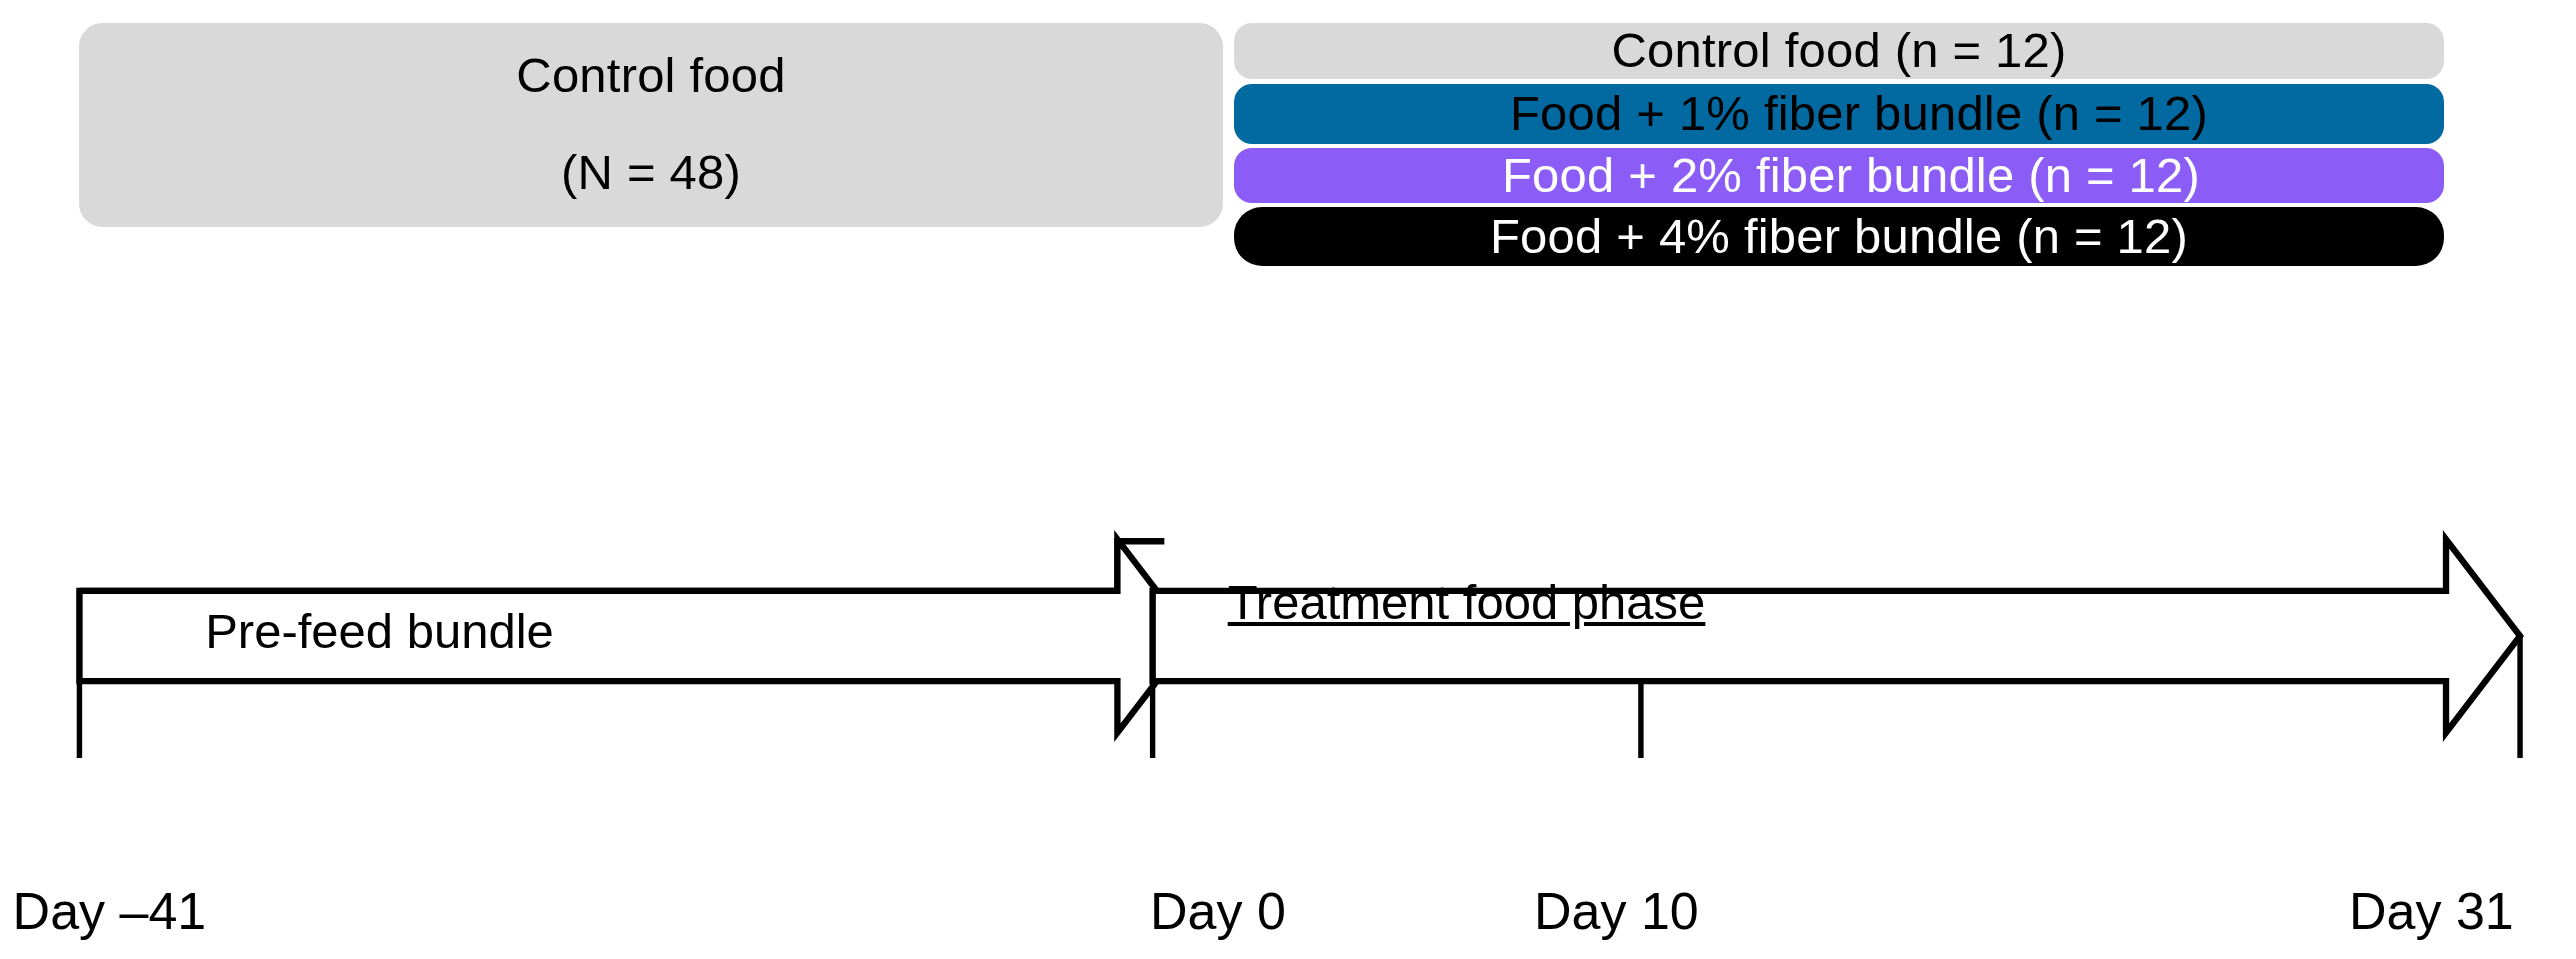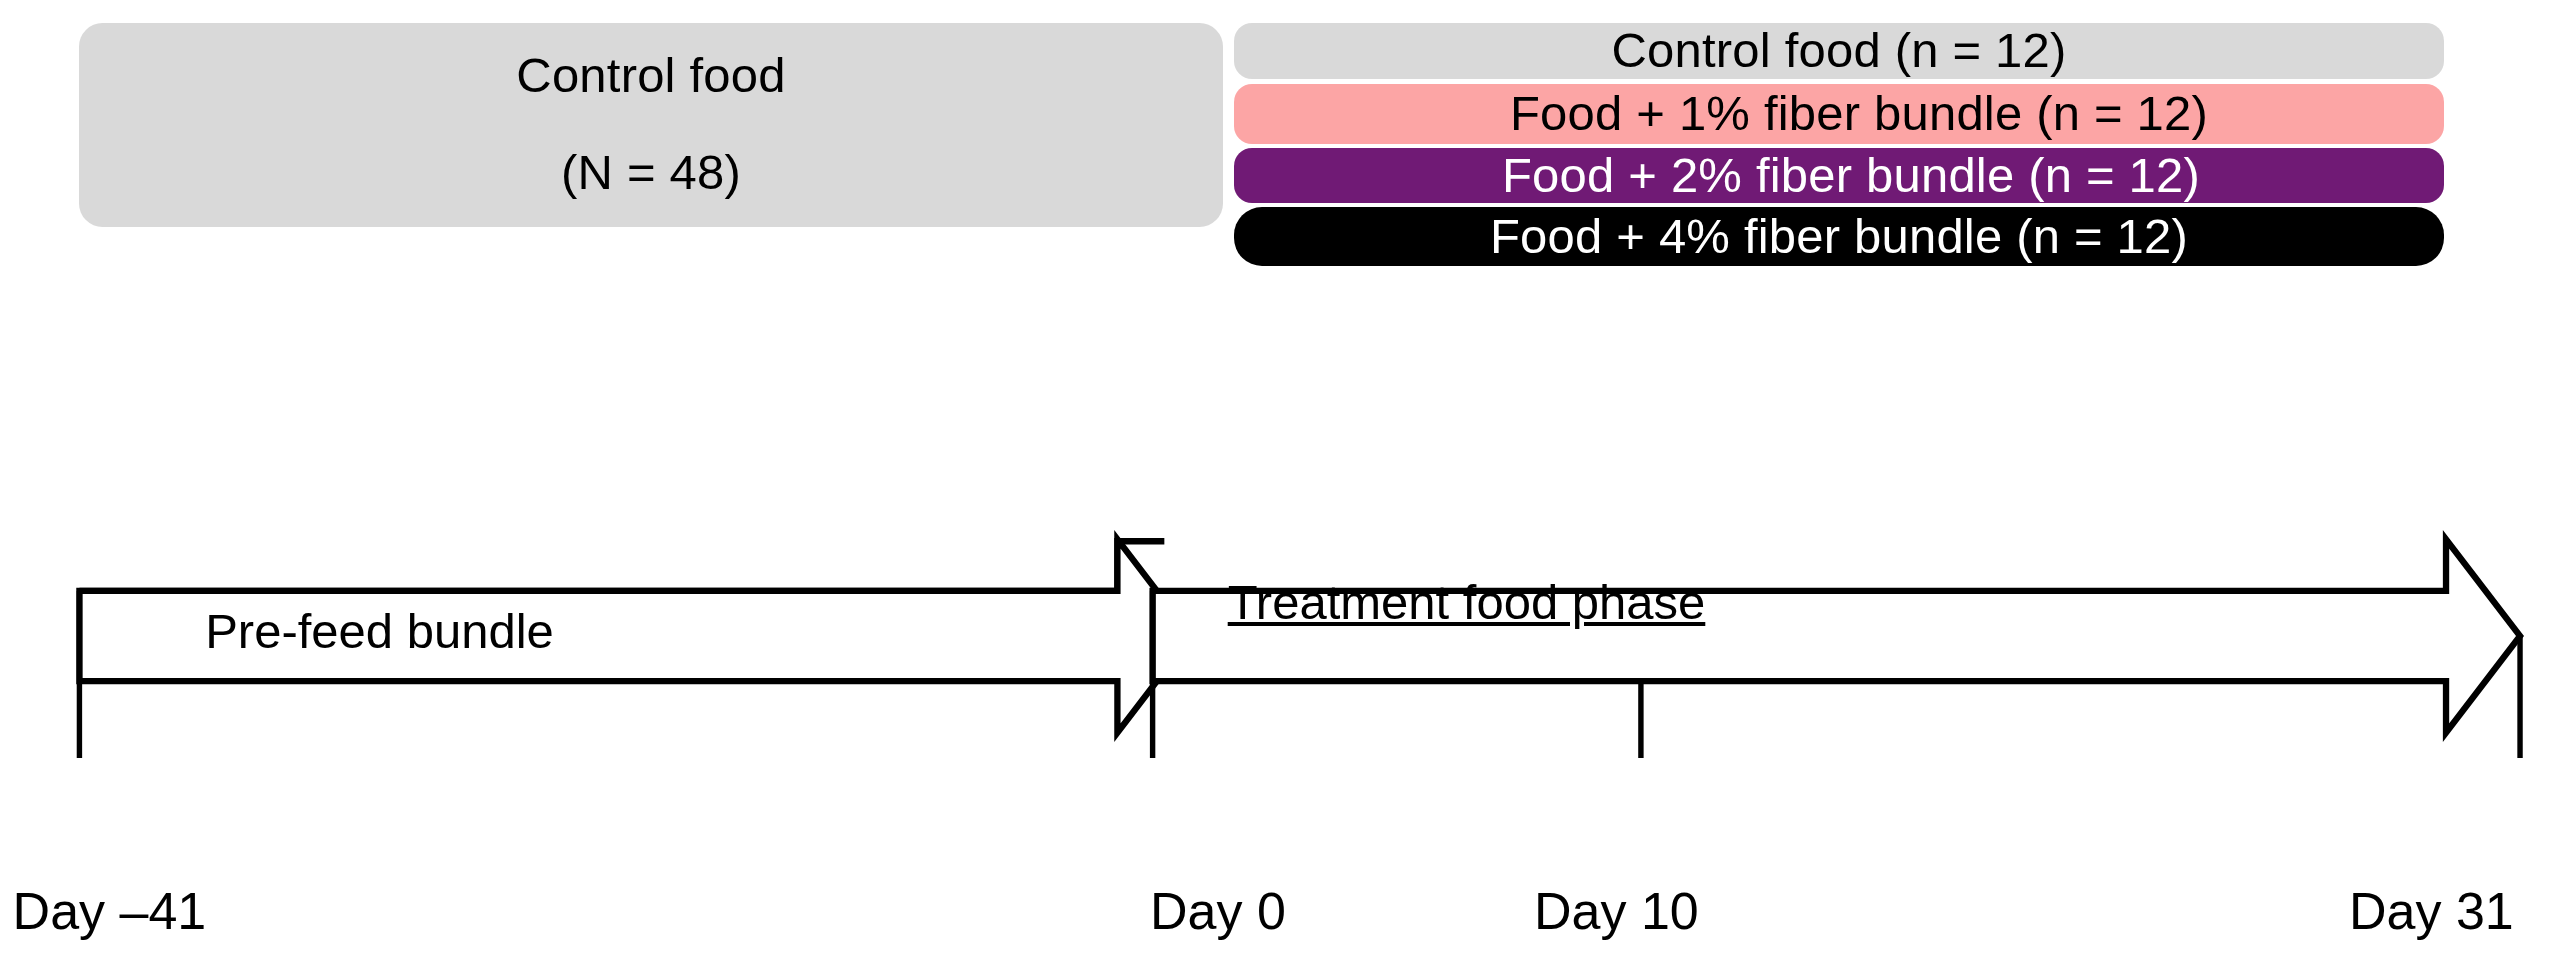--- a/index.html
+++ b/index.html
@@ -148,25 +148,25 @@
 
   <div class="grp-box" id="box-preload" style="background: rgb(217, 217, 217); color: rgb(0, 0, 0);">
     <span class="ln1">Control food</span>
     <span class="ln2">(N = 48)</span>
   </div>
 
   <div class="grp-box" id="box-control" style="background: rgb(217, 217, 217); color: rgb(0, 0, 0);">
     <span>Control food (n = 12)</span>
   </div>
 
-  <div class="grp-box" id="box-fiber1" style="background: #fca5a5; color: rgb(0, 0, 0); padding-left: 40px;">
+  <div class="grp-box" id="box-fiber1" style="background: #0369a1; color: rgb(0, 0, 0); padding-left: 40px;">
     <span>Food + 1% fiber bundle (n = 12)</span>
   </div>
 
-  <div class="grp-box" id="box-fiber2" style="background: #701a75; color: rgb(255, 255, 255); padding-left: 24px;">
+  <div class="grp-box" id="box-fiber2" style="background: #8b5cf6; color: rgb(255, 255, 255); padding-left: 24px;">
     <span>Food + 2% fiber bundle (n = 12)</span>
   </div>
 
   <div class="grp-box" id="box-fiber4" style="background: rgb(0, 0, 0); color: rgb(255, 255, 255);">
     <span>Food + 4% fiber bundle (n = 12)</span>
   </div>
 
   <svg id="timeline-svg" viewBox="0 0 2854 280">
 
     <polygon class="arrow-outline" points="88,95 1238,95 1238,40 1278,40 1278,40 1290,40 1290,40 1238,40 1238,95 1238,95"></polygon>

